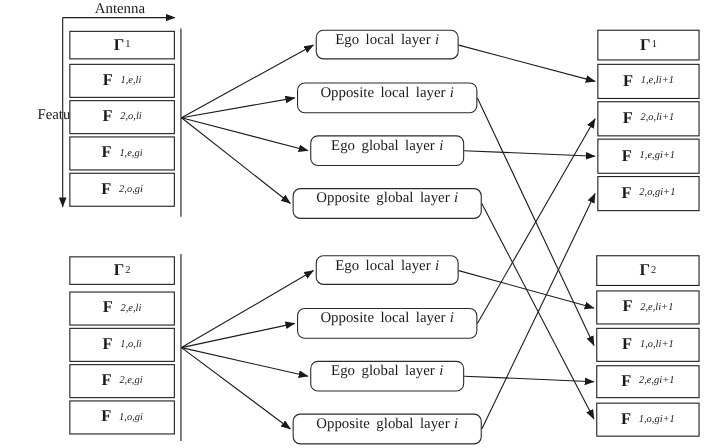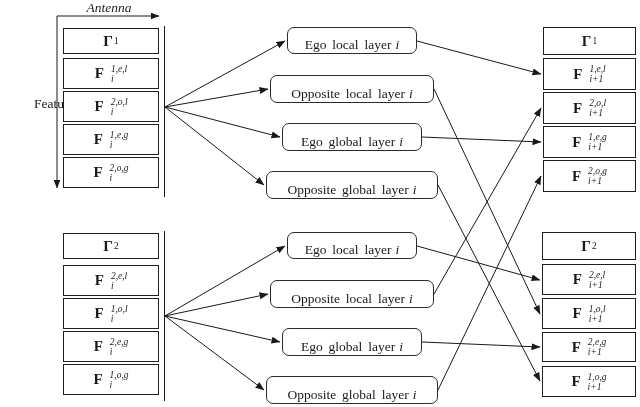--- a/index.html
+++ b/index.html
@@ -5,39 +5,39 @@
   html,body{margin:0;padding:0;background:#ffffff;}
   #canvas{
     position:relative;width:640px;height:407px;background:#ffffff;overflow:hidden;
     font-family:"Liberation Serif","DejaVu Serif",serif;color:#1a1a1a;
   }
   .cell{
     position:absolute;box-sizing:border-box;border:1.4px solid #1f1f1f;background:#ffffff;
     display:flex;align-items:center;justify-content:center;z-index:2;
   }
   .fbase{font-weight:bold;font-size:15px;line-height:1;}
-  .ss{display:inline-flex;flex-direction:column;align-items:flex-start;margin-left:7px;
+  .ss{display:inline-flex;flex-direction:row;align-items:flex-start;margin-left:7px;
       font-size:9.5px;line-height:1.02;font-style:italic;transform:translateY(0.5px);}
   .ss .sup,.ss .sub{display:block;}
   .gsup{font-size:9.5px;font-style:normal;vertical-align:0.55em;margin-left:1px;}
   .layer{
     position:absolute;box-sizing:border-box;border:1.2px solid #2a2a2a;border-radius:7px;
-    background:#ffffff;display:flex;align-items:flex-end;justify-content:center;
+    background:#ffffff;display:flex;align-items:flex-start;justify-content:center;
     font-size:13.5px;word-spacing:2.5px;white-space:nowrap;z-index:2;
   }
   .lvar{font-style:italic;margin-left:4px;}
   .axis-label{position:absolute;font-size:13.5px;z-index:2;}
   svg.wires{position:absolute;left:0;top:0;z-index:3;pointer-events:none;}
 </style>
 </head>
 <body>
 
 <div id="canvas">
 
-  <div class="axis-label" style="left:78px;top:0px;width:62px;text-align:center;font-style:italic;">Antenna</div>
+  <div class="axis-label" style="left:78px;top:0px;width:62px;text-align:center;">Antenna</div>
   <div class="axis-label" style="left:2px;top:96px;width:52px;margin-left:32px;">Feature</div>
 
   <div class="cell" style="left:63px;top:28px;width:96px;height:26px;">
     <span class="fbase">Γ</span>
       <sup class="gsup">1</sup>
   </div>
   <div class="cell" style="left:63px;top:58px;width:96px;height:31px;">
     <span class="fbase">F</span>
       <span class="ss">
         <span class="sup">1,e,l</span>

